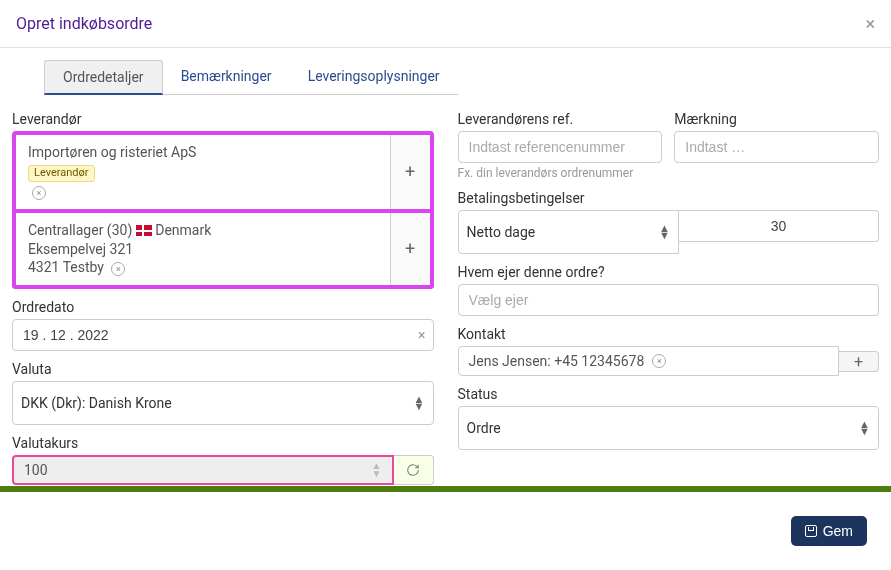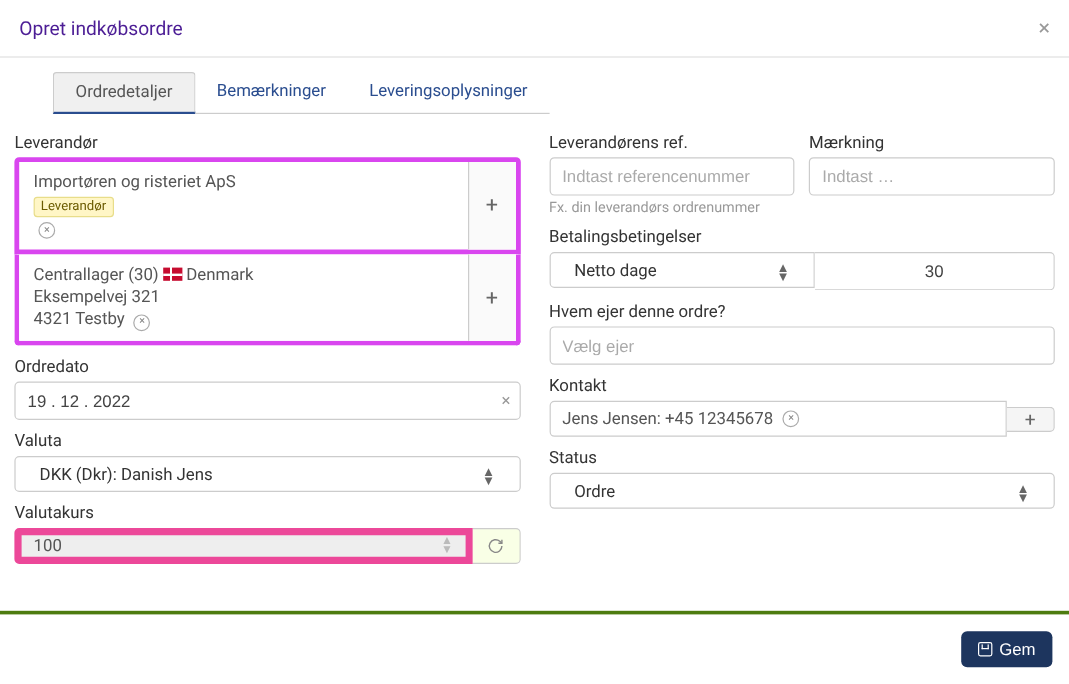--- a/index.html
+++ b/index.html
@@ -110,31 +110,31 @@
     content:""; position:absolute; top:40%; left:0; right:0; height:20%; background:#fff;
   }
 
   .date-wrap { position:relative; }
   .date-wrap .clear-x {
     position:absolute; right:8px; top:50%; transform:translateY(-50%);
     color:#999; font-size:14px; cursor:pointer;
   }
 
   .select-like {
-    width:100%; height:30px; padding:5px 20px;
+    width:100%; height:44px; padding:5px 8px;
     border:1px solid #ccc; border-radius:4px; background:#fff;
-    display:flex; align-items:flex-end; justify-content:space-between; cursor:pointer;
+    display:flex; align-items:center; justify-content:space-between; cursor:pointer;
   }
   .select-like .caret { color:#666; font-size:11px; line-height:1; display:flex; flex-direction:column; }
   .caret span { margin:-2px 0; }
 
   .rate-row { display:flex; gap:0; }
   .rate-input {
     flex:1; display:flex; align-items:center; justify-content:space-between;
-    background:#eee; border:6px solid #ec4899; border-radius:4px 0 0 4px;
+    background:#eee; border:2px solid #ec4899; border-radius:4px 0 0 4px;
     padding:5px 10px; color:#555; height:30px;
   }
   .rate-stepper { color:#bbb; font-size:10px; display:flex; flex-direction:column; line-height:0.8; }
   .refresh-btn {
     width:40px; border:1px solid #ccc; border-left:none; border-radius:0 4px 4px 0;
     background:#f9ffe6;
     display:flex; align-items:center; justify-content:center; color:#888; cursor:pointer;
   }
 
   .pay-row { display:flex; }
@@ -152,22 +152,22 @@
     gap:4px;
   }
   .contact-add {
     width:40px; border:1px solid #ccc; border-left:none; border-radius:0 4px 4px 0;
     background:#f5f5f5; display:flex; align-items:center; justify-content:center;
     font-size:16px; color:#666; cursor:pointer;
   }
 
   .footer {
     position:absolute; bottom:0; left:0; right:0;
-    border-top:3px solid #4d7c0f;
-    padding:14px; display:flex; justify-content:flex-end;
+    border-top:6px solid #4d7c0f;
+    padding:24px; display:flex; justify-content:flex-end;
     background:#fff;
   }
   .save-btn {
     background:#1d355e; color:#fff; border:none; border-radius:5px;
     padding:7px 14px; font-size:14px; cursor:pointer;
     display:flex; align-items:center; gap:6px;
   }
   .save-icon {
     width:12px; height:12px; border:1.5px solid #fff; border-radius:2px;
     display:inline-block; position:relative;
@@ -217,21 +217,21 @@
     </div>
 
     <div class="field-label">Ordredato</div>
     <div class="date-wrap">
       <input type="text" value="19 . 12 . 2022" style="">
       <span class="clear-x">×</span>
     </div>
 
     <div class="field-label">Valuta</div>
     <div class="select-like">
-      <span>DKK (Dkr): Danish Jens</span>
+      <span>DKK (Dkr): Danish Krone</span>
       <span class="caret">
           <span>▲</span>
           <span>▼</span>
         </span>
     </div>
 
     <div class="field-label">Valutakurs</div>
     <div class="rate-row">
       <div class="rate-input">
         <span>100</span>

